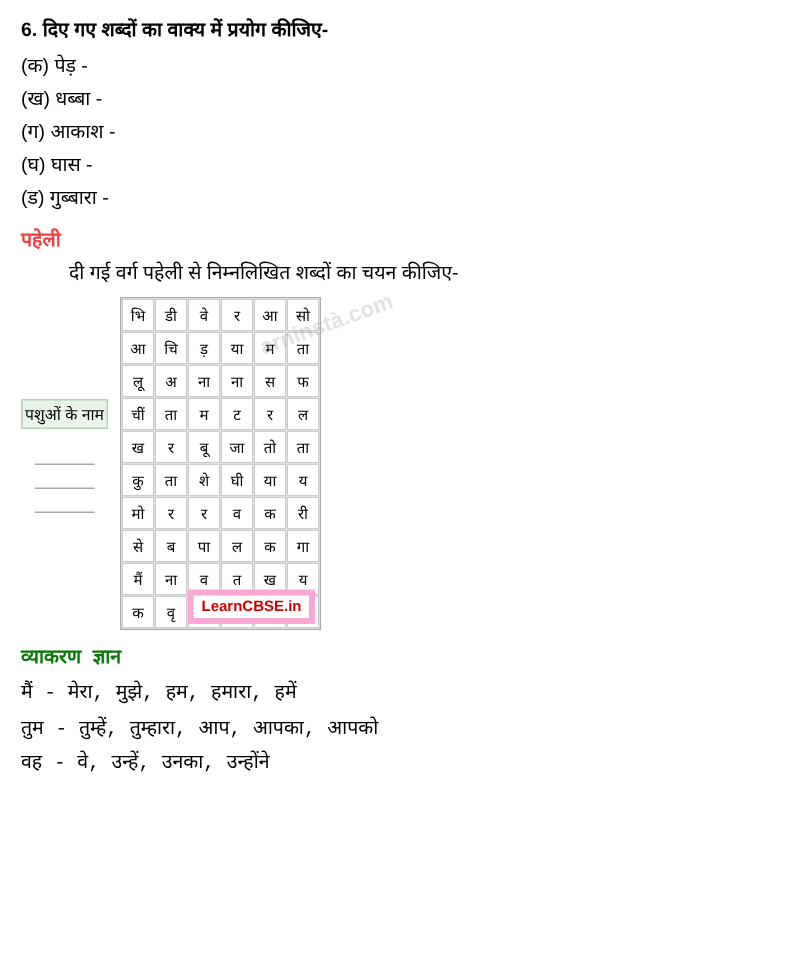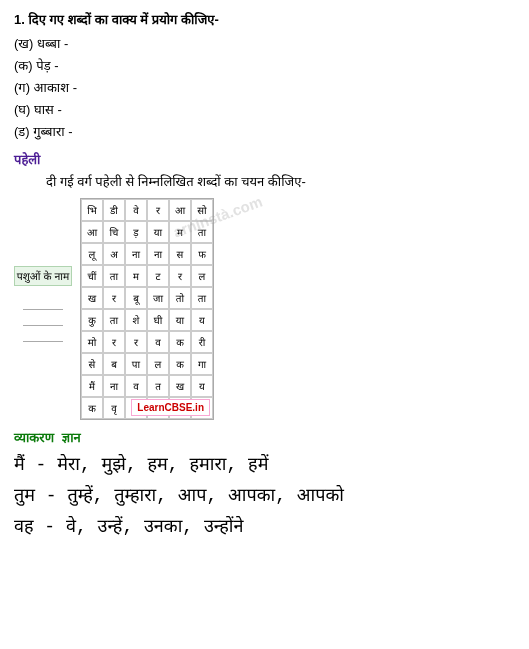--- a/index.html
+++ b/index.html
@@ -16,21 +16,21 @@
     .section-heading {
       font-size: 13px;
       font-weight: bold;
       margin-bottom: 6px;
     }
     .question-item {
       margin-bottom: 4px;
       font-size: 13px;
     }
     .paheli-heading {
-      color: #4c1d95;
+      color: #ef4444;
       font-size: 13px;
       font-weight: bold;
       margin: 10px 0 4px 0;
     }
     .paheli-sub {
       font-size: 13px;
       margin-bottom: 8px;
       margin-left: 32px;
     }
     .grid-container {
@@ -55,38 +55,38 @@
       font-size: 13px;
       font-weight: bold;
       margin: 8px 0 6px 0;
     }
     .vyakaran-text {
       font-size: 13px;
       margin-bottom: 6px;
       line-height: 1.6;
     }
     .vyakaran-item {
-      font-size: 18px;
+      font-size: 13px;
       margin-bottom: 4px;
       line-height: 1.5;
     }
     .watermark {
       position: absolute;
       right: 10px;
       top: 30px;
       color: rgba(150,150,150,0.35);
       font-size: 18px;
       font-weight: bold;
       transform: rotate(-20deg);
       pointer-events: none;
       white-space: nowrap;
     }
     .learncbse-badge {
       background: #fff;
-      border: 1px solid #f9a8d4;
+      border: 4px solid #f9a8d4;
       padding: 2px 5px;
       font-size: 10px;
       position: absolute;
       bottom: 4px;
       right: 4px;
       color: #c00;
       font-weight: bold;
     }
     .puzzle-wrapper {
       position: relative;
@@ -122,24 +122,24 @@
       display: flex;
       flex-direction: column;
       align-items: center;
       margin-bottom: 10px;
     }
   </style>
 </head>
 <body>
 
 <div>
-  <div class="section-heading">1. दिए गए शब्दों का वाक्य में प्रयोग कीजिए-</div>
+  <div class="section-heading">6. दिए गए शब्दों का वाक्य में प्रयोग कीजिए-</div>
   <div>
+    <div class="question-item">(क) पेड़ -</div>
     <div class="question-item">(ख) धब्बा -</div>
-    <div class="question-item">(क) पेड़ -</div>
     <div class="question-item">(ग) आकाश -</div>
     <div class="question-item">(घ) घास -</div>
     <div class="question-item">(ड) गुब्बारा -</div>
   </div>
 </div>
 
 <div style="margin-top:10px;">
   <div class="paheli-heading">पहेली</div>
   <div class="paheli-sub">दी गई वर्ग पहेली से निम्नलिखित शब्दों का चयन कीजिए-</div>
 

